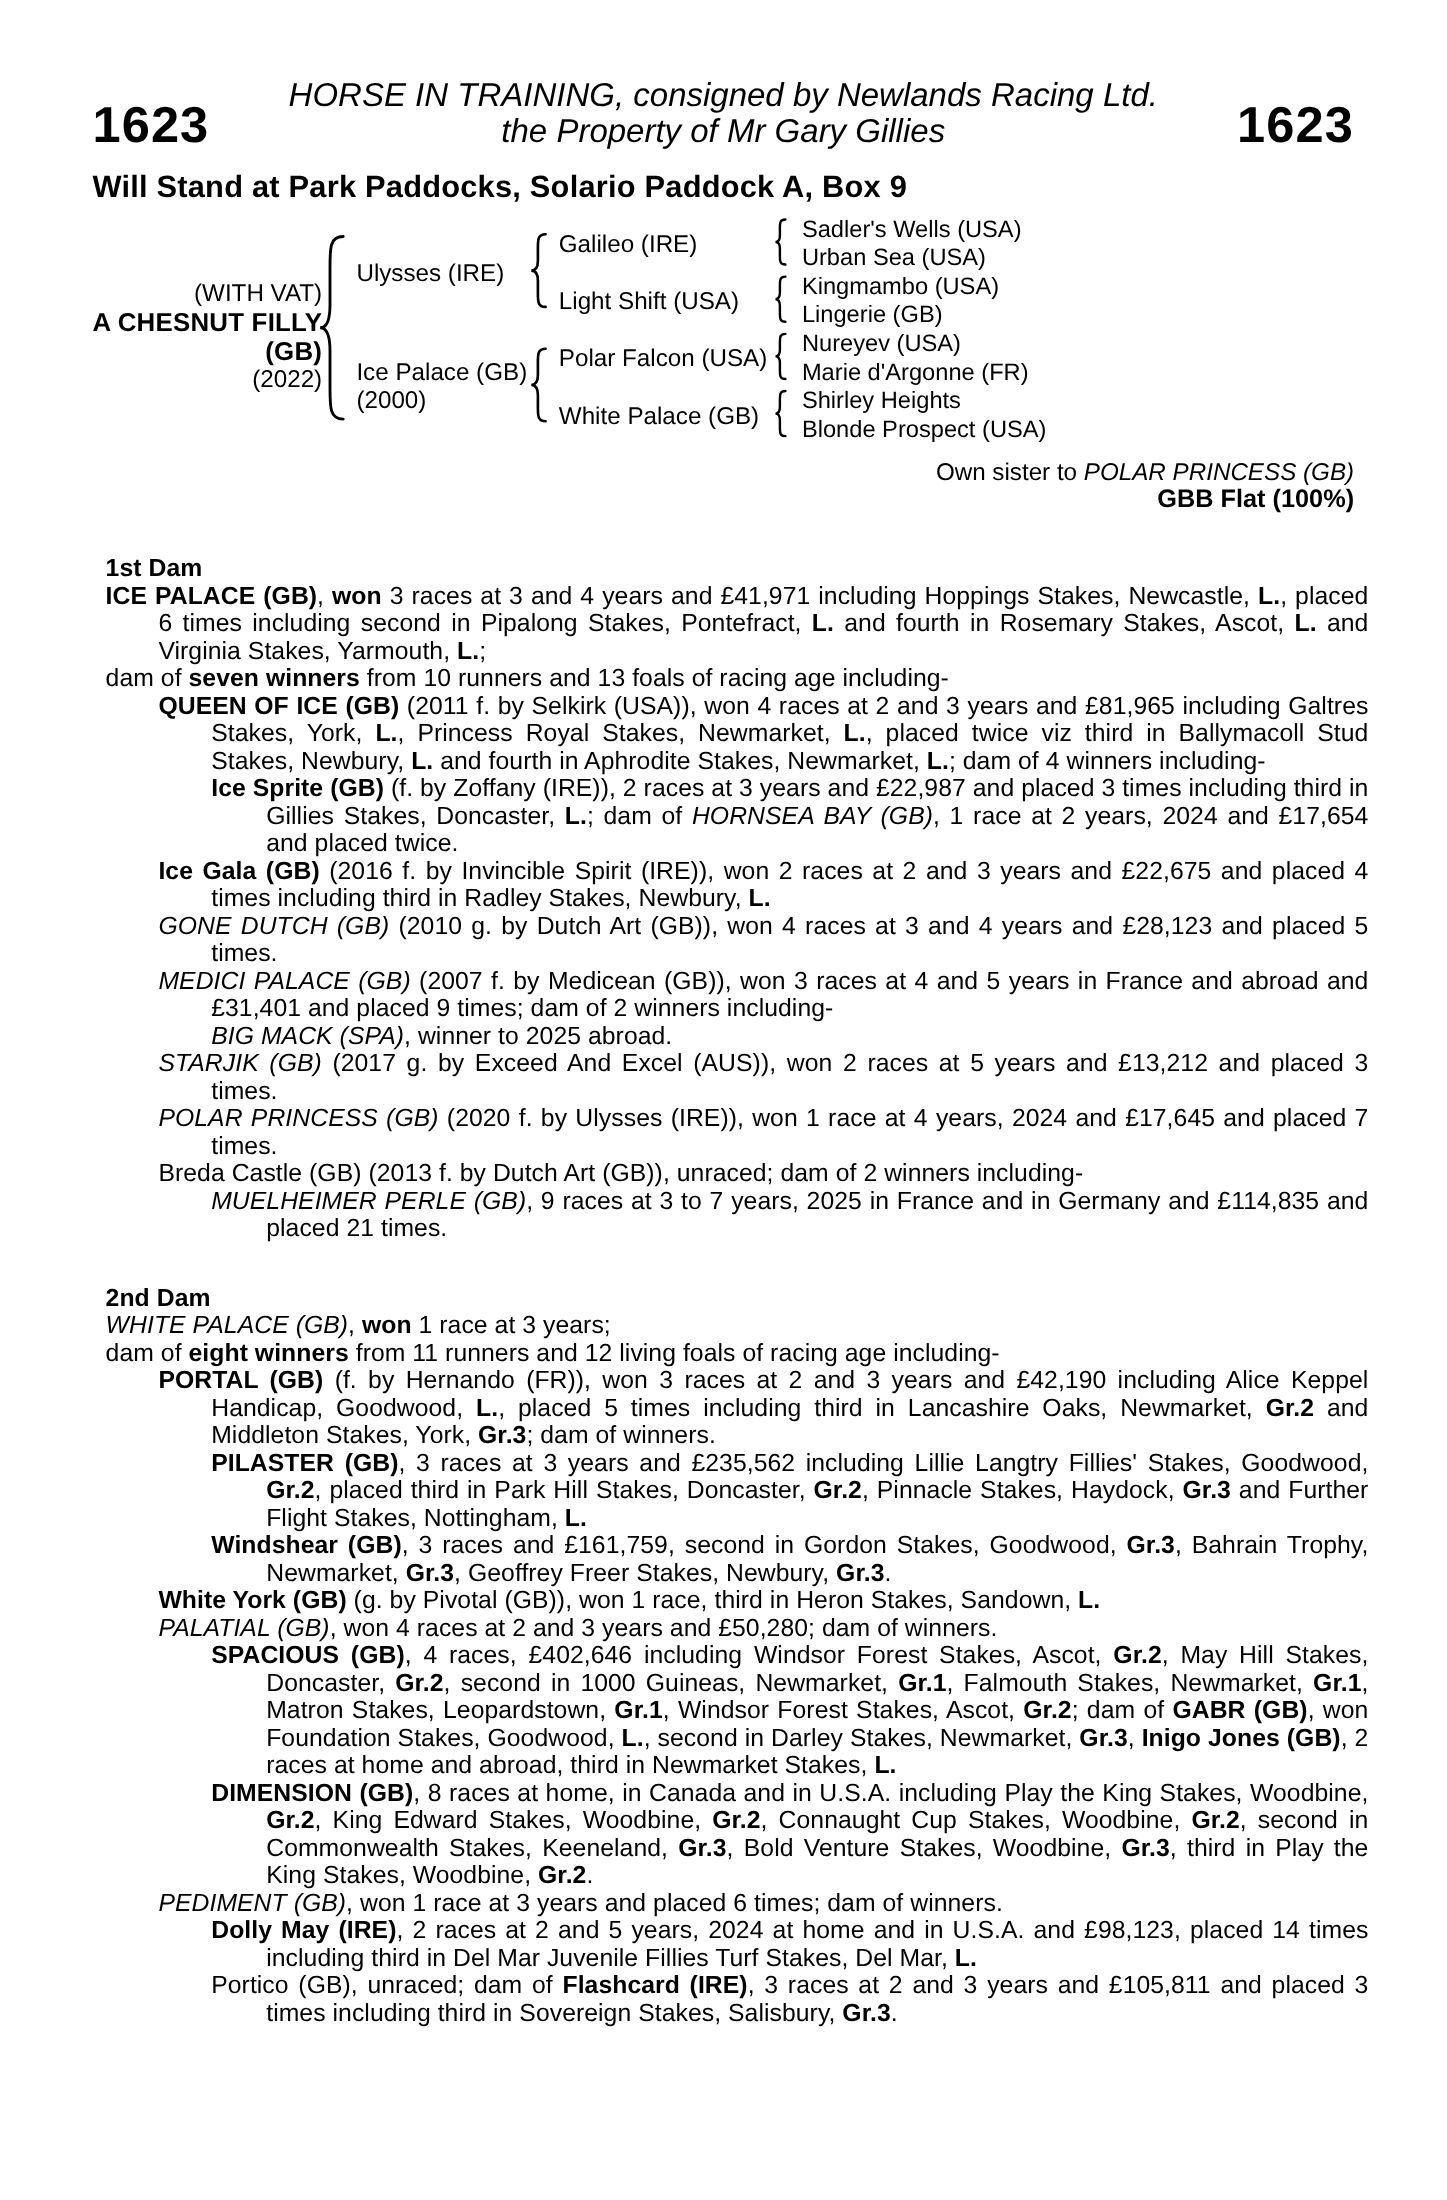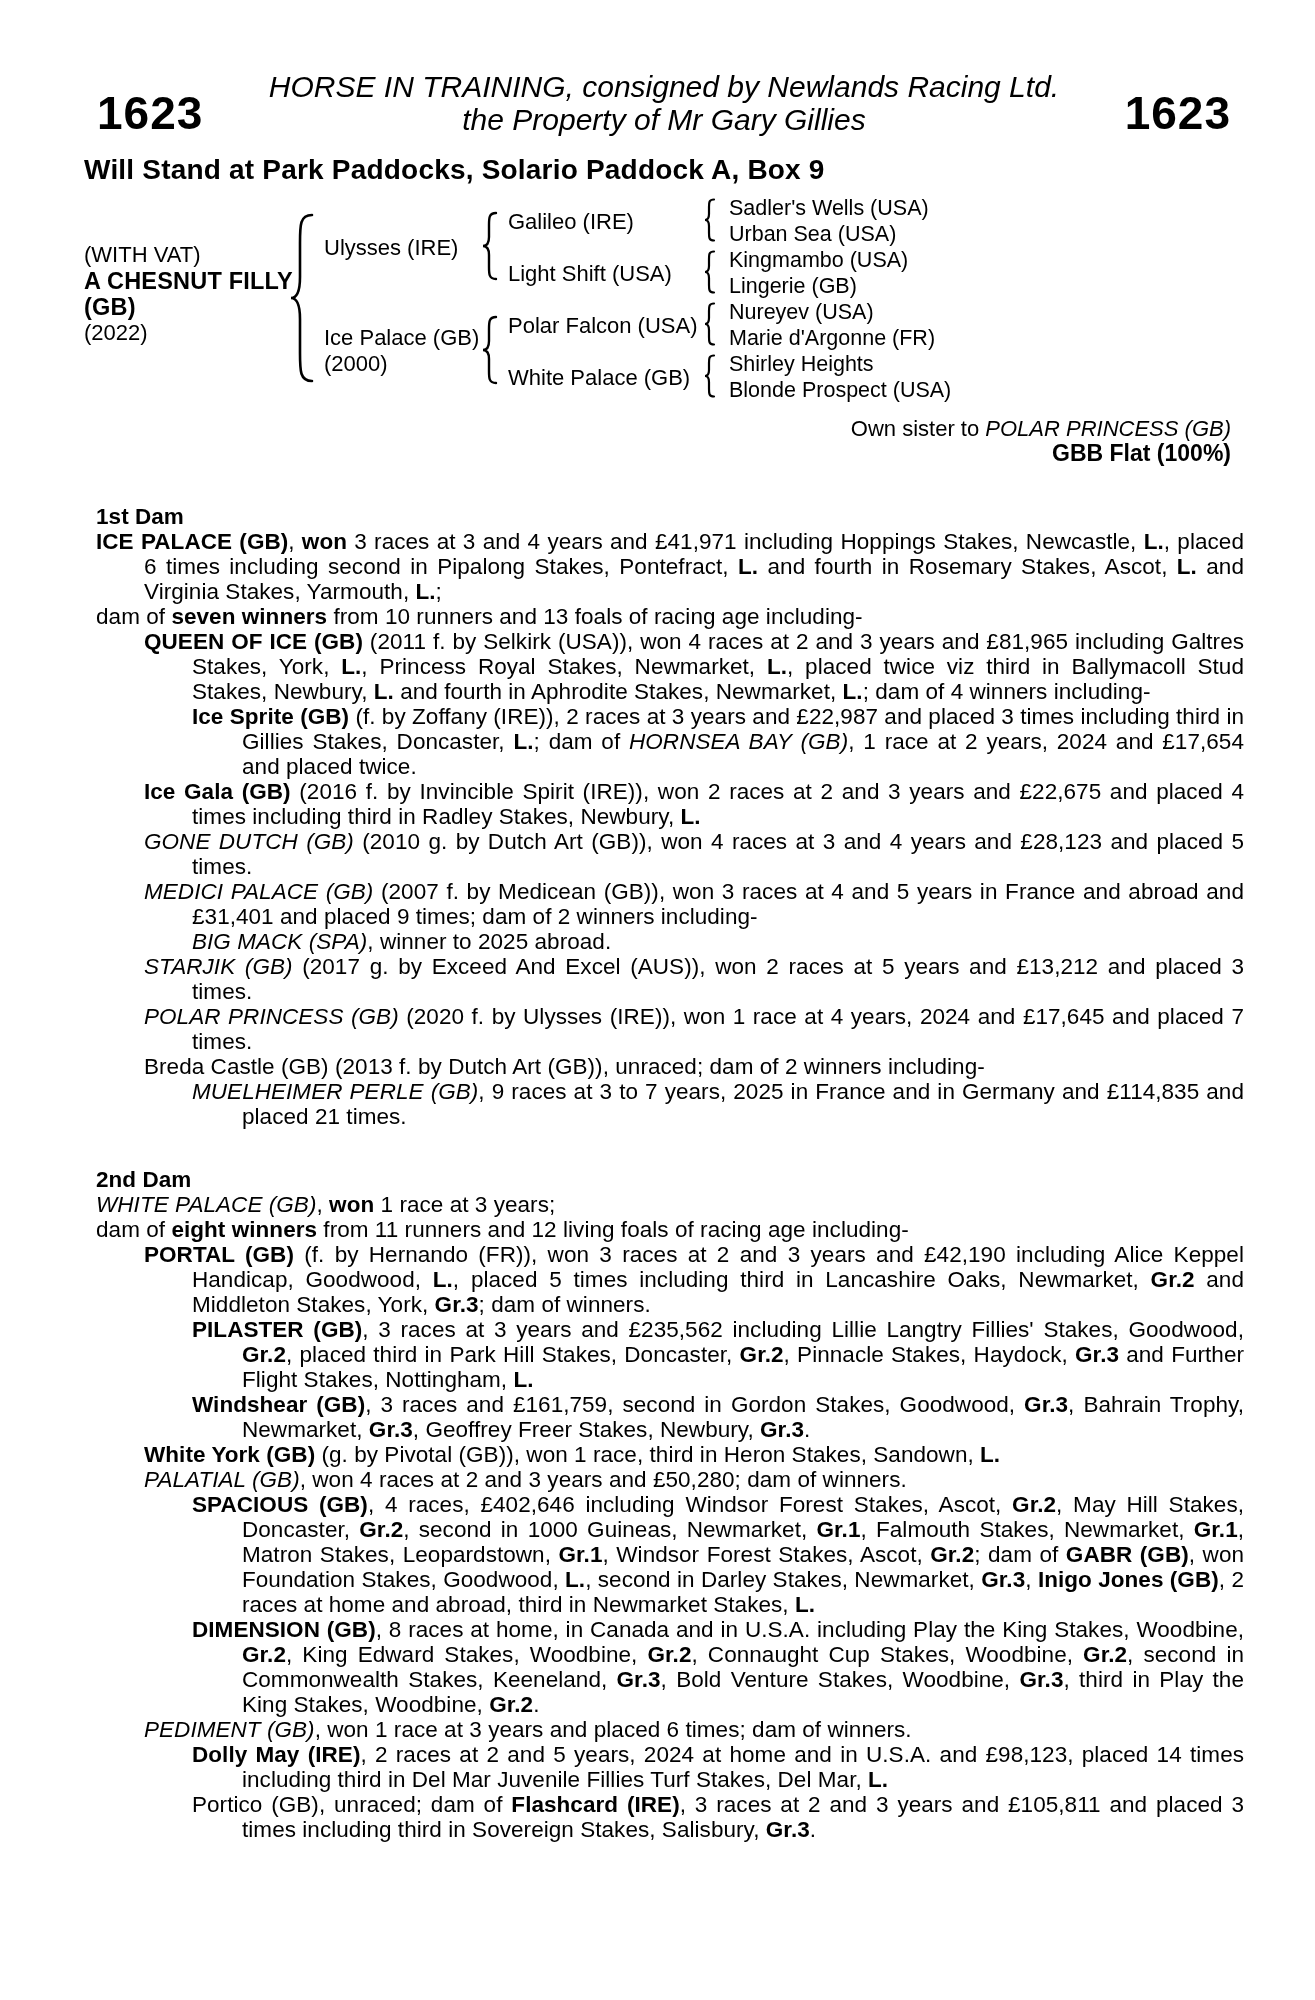--- a/index.html
+++ b/index.html
@@ -6,32 +6,32 @@
   body {
     width:1315px; height:2000px;
     color:#000;
     font-family:"Liberation Sans", sans-serif;
     -webkit-font-smoothing:antialiased;
     overflow:hidden;
   }
   .page { padding:70px 84px 0 84px; position:relative; }
 
   
-  .header { display:grid; grid-template-columns:130px 1fr 130px; align-items:end;margin-left:13px; }
+  .header { display:grid; grid-template-columns:130px 1fr 130px; align-items:end; }
   .lot { font-size:46px; font-weight:bold; line-height:1.0; letter-spacing:1px; }
   .lot.right { text-align:right; }
   .header-center { text-align:center; }
   .consign, .property { font-style:italic; font-size:30px; line-height:33px; white-space:nowrap; }
 
   .stand-line { margin-top:18px; font-weight:bold; font-size:28px; letter-spacing:0.2px; }
 
   
   .pedigree { position:relative; height:216px; margin-top:0; font-size:22px; }
   .pedigree .abs { position:absolute; white-space:nowrap; }
-  .subject { left:0; top:56px; line-height:26px; }
+  .subject { left:0; top:68px; line-height:26px;text-align:right; }
   .subject .name { font-weight:bold; font-size:23.5px; letter-spacing:0.2px; }
   .sire-name { left:240px; top:49px; }
   .dam-block { left:240px; top:139px; line-height:26px; }
   .gp { left:424px; }
   .gp0 { top:23px; } .gp1 { top:75px; } .gp2 { top:127px; } .gp3 { top:179px; }
   .ggp { left:645px; font-size:21.5px; }
   .brace { line-height:0; }
   .brace svg { display:block; }
   .brace-main { left:204px; top:27px; }
   .brace-mid1 { left:396px; top:25px; }

